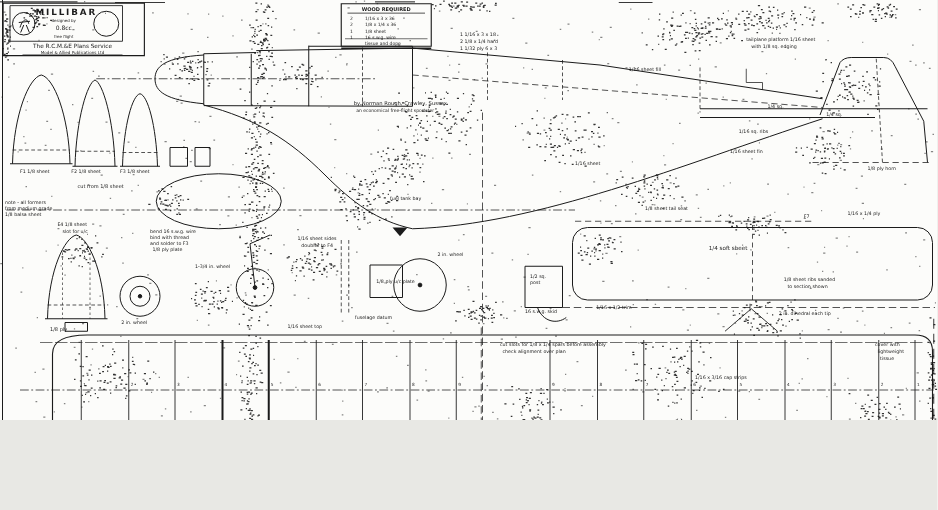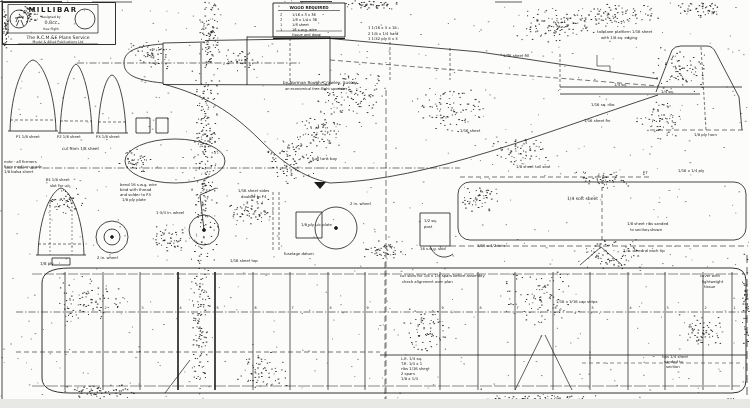--- a/index.html
+++ b/index.html
@@ -1,16 +1,16 @@
 <!DOCTYPE html>
 <html><head>
 <meta charset="utf-8">
 <style>
   html,body{margin:0;padding:0;background:#e8e8e4;}
-  .page{position:relative;width:750px;height:399px;background:#fcfcfa;overflow:hidden;
+  .page{position:relative;width:750px;height:336px;background:#fcfcfa;overflow:hidden;
         font-family:"DejaVu Sans",sans-serif;}
   svg{position:absolute;left:0;top:0;}
   svg text{fill:#1c1c1c;font-family:"DejaVu Sans",sans-serif;}
   .t-title{font-weight:bold;letter-spacing:1.5px;}
   path,line,rect.box,circle,ellipse{vector-effect:non-scaling-stroke;}
 </style>
 </head>
 <body>
 
 <div class="page">

